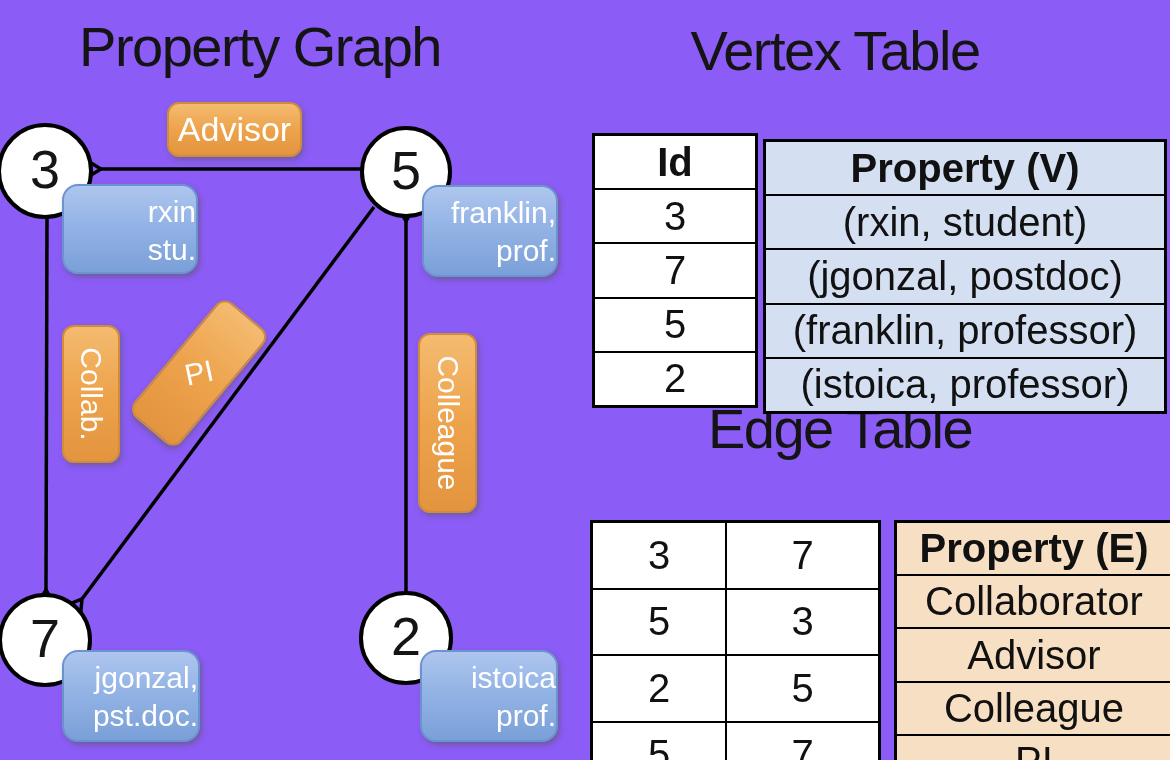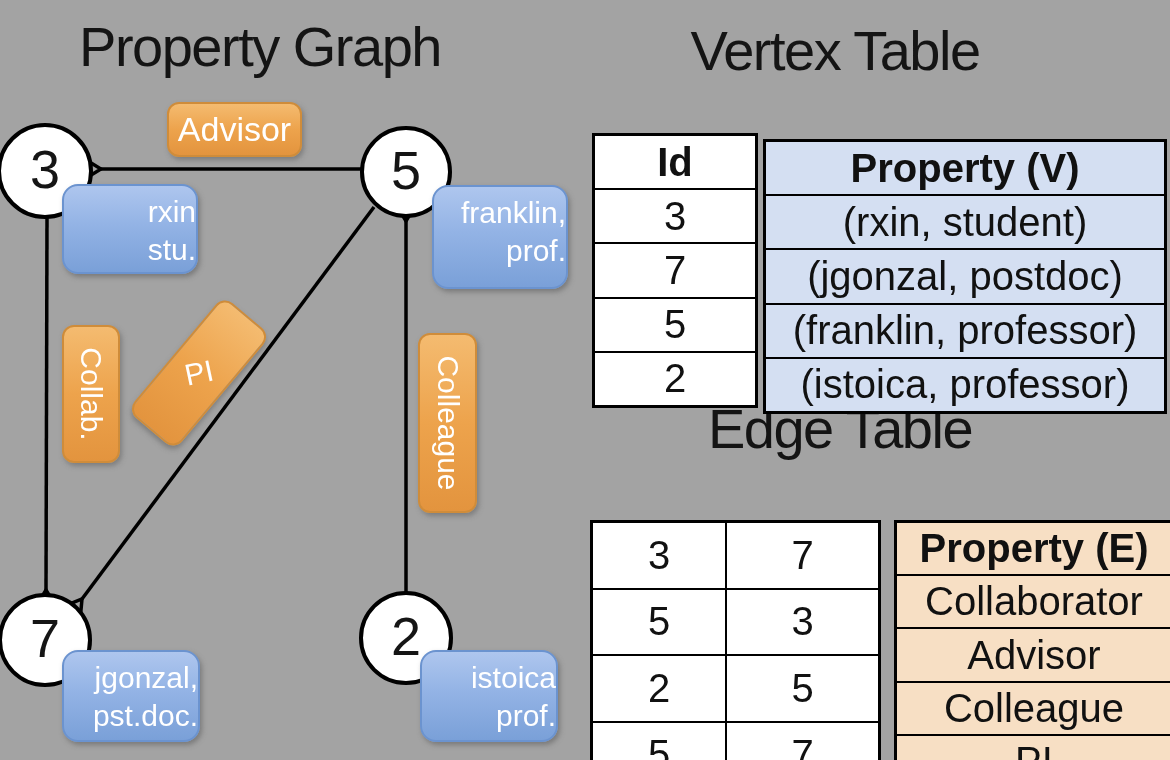--- a/index.html
+++ b/index.html
@@ -1,17 +1,17 @@
 <!DOCTYPE html>
 <html><head>
 <meta charset="utf-8">
 <style>
   html,body { margin:0; padding:0; background:#fff; }
   .stage {
-    position:relative; width:1170px; height:760px; background:#a3a3a3;
+    position:relative; width:1170px; height:760px; background:#8b5cf6;
     font-family:"Liberation Sans", sans-serif; overflow:hidden; color:#111;
   }
   .big-title {
     position:absolute; font-size:56px; font-weight:400; letter-spacing:-1.5px;
     color:#141414; text-align:center; white-space:nowrap;
   }
   svg.graph-layer { position:absolute; left:0; top:0; z-index:1; }
 
   .node-num {
     position:absolute; z-index:2; transform:translate(-50%,-54%);
@@ -83,21 +83,21 @@
 
   <div class="node-num" style="left:45px;  top:171px;">3</div>
   <div class="node-num" style="left:406px; top:172px;">5</div>
   <div class="node-num" style="left:45px;  top:640px;">7</div>
   <div class="node-num" style="left:406px; top:638px;">2</div>
 
   <div class="node-box" style="left:62px; top:184px; width:136px; height:90px;">
     <span>rxin</span>
     <span>stu.</span>
   </div>
-  <div class="node-box" style="left:422px; top:185px; width:136px; height:104px;margin-left:10px;">
+  <div class="node-box" style="left:422px; top:185px; width:136px; height:92px;">
     <span>franklin,</span>
     <span>prof.</span>
   </div>
   <div class="node-box" style="left:62px; top:650px; width:138px; height:92px;">
     <span>jgonzal,</span>
     <span>pst.doc.</span>
   </div>
   <div class="node-box" style="left:420px; top:650px; width:138px; height:92px;">
     <span>istoica</span>
     <span>prof.</span>

